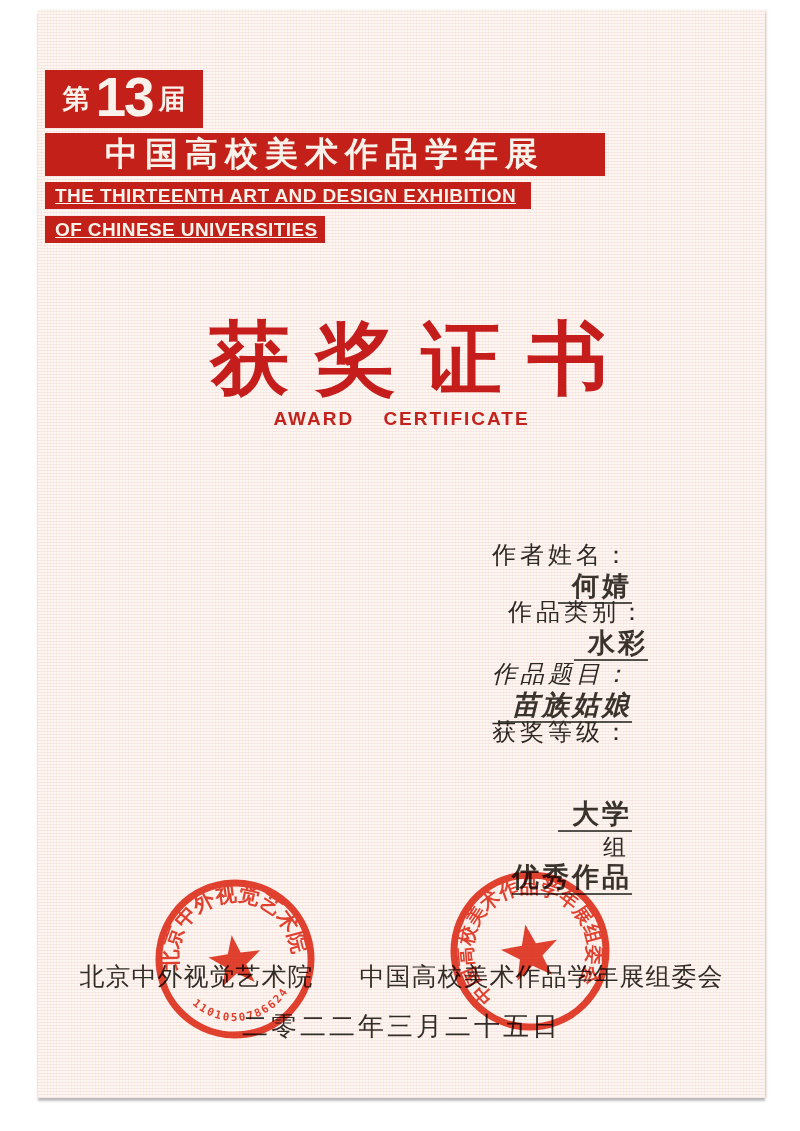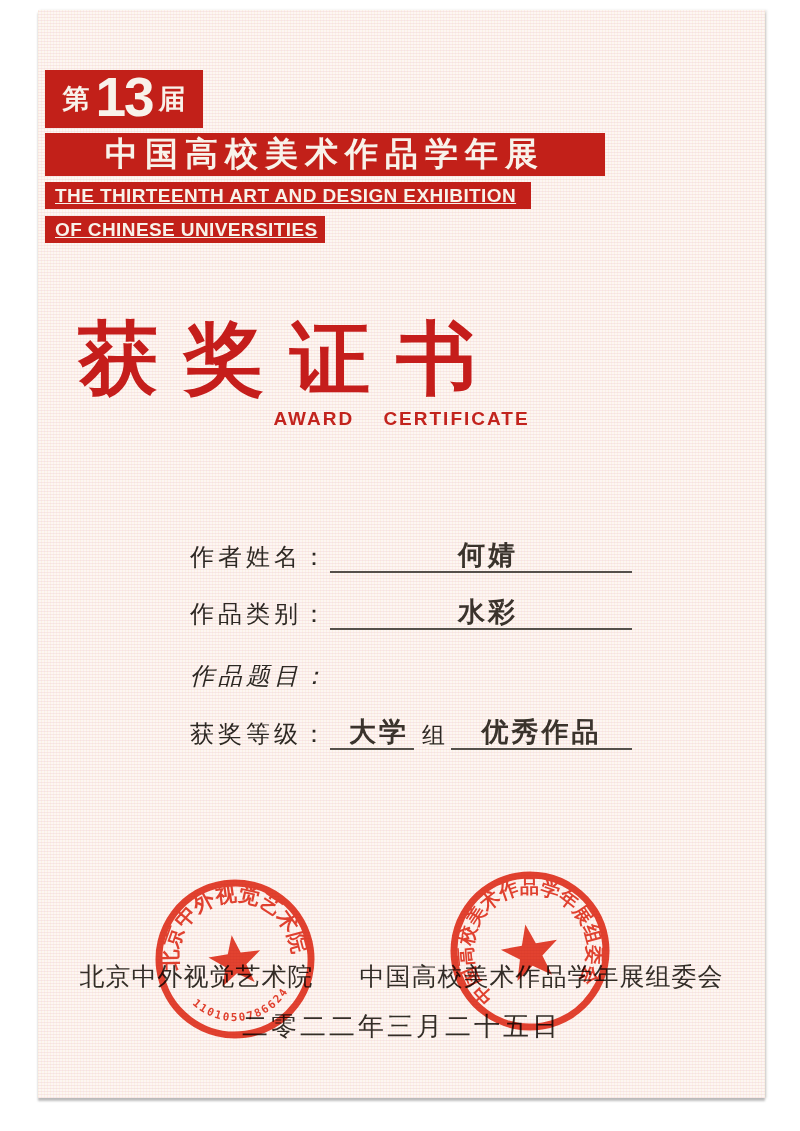--- a/index.html
+++ b/index.html
@@ -23,32 +23,32 @@
   .bar-edition .num { font-size:55px; font-weight:bold; letter-spacing:-2px; line-height:1; margin:0 6px 4px 6px; font-family:"Liberation Sans", sans-serif; }
   .bar-title-cn { top:123px; width:560px; height:43px; }
   .bar-title-cn span { width:100%; text-align:center; font-size:33px; font-weight:bold; letter-spacing:7px; }
   .bar-en { height:27px; padding:0 10px; font-weight:bold; font-size:19px; letter-spacing:0.4px; white-space:nowrap;text-decoration:underline; }
   .bar-en1 { top:172px; width:486px; }
   .bar-en2 { top:206px; width:280px; }
 
   
   .main-title-cn {
     position:absolute; top:296px; left:0; width:100%;
-    text-align:left; color:#c51d1b; font-family:"DejaVu Serif", serif;
+    text-align:center; color:#c51d1b; font-family:"DejaVu Serif", serif;
     font-size:80px; font-weight:bold; letter-spacing:26px; padding-left:40px;
   }
   .main-title-en {
     position:absolute; top:398px; left:0; width:100%;
     text-align:center; color:#c2231d;
     font-size:19px; font-weight:bold; letter-spacing:2px; word-spacing:22px;
   }
 
   
-  .form-row { position:absolute; left:152px; width:442px; height:34px; display:flex; align-items:flex-end; }
-  .row-1 { top:529px; } .row-2 { top:586px; } .row-3 { top:648px;font-style:italic; } .row-4 { top:706px; }
+  .form-row { position:absolute; left:152px; width:442px; height:34px; display:flex; align-items:flex-end;flex-direction:column; }
+  .row-1 { top:529px; } .row-2 { top:586px;margin-left:16px; } .row-3 { top:648px;font-style:italic; } .row-4 { top:706px; }
   .field-label { flex:0 0 auto; font-size:24px; letter-spacing:4px; color:#2d2823; line-height:32px; white-space:nowrap; }
   .field-line { flex:1 1 auto; border-bottom:2px solid #55504b; height:34px; display:flex; align-items:flex-end; padding:0 0 1px 14px;justify-content:center; }
   .field-line.seg1 { flex:0 0 84px; }
   .field-line.seg2 { padding-left:0; justify-content:center; }
   .mid-label { flex:0 0 auto; font-size:23px; color:#2d2823; padding:0 6px 0 8px; line-height:30px; }
   .field-value { font-size:27px; font-weight:bold; color:#3a332c; letter-spacing:3px; line-height:30px; white-space:nowrap; }
 
   
   .org-line {
     position:absolute; top:950px; left:0; width:100%;
@@ -98,20 +98,23 @@
       </span>
     </div>
     <div class="form-row row-2">
       <span class="field-label">作品类别：</span>
       <span class="field-line">
         <span class="field-value">水彩</span>
       </span>
     </div>
     <div class="form-row row-3">
       <span class="field-label">作品题目：</span>
+      <span class="field-line">
+        <span class="field-value">苗族姑娘</span>
+      </span>
     </div>
     <div class="form-row row-4">
       <span class="field-label">获奖等级：</span>
       <span class="field-line seg1">
         <span class="field-value">大学</span>
       </span>
       <span class="mid-label">组</span>
       <span class="field-line seg2">
         <span class="field-value">优秀作品</span>
       </span>

